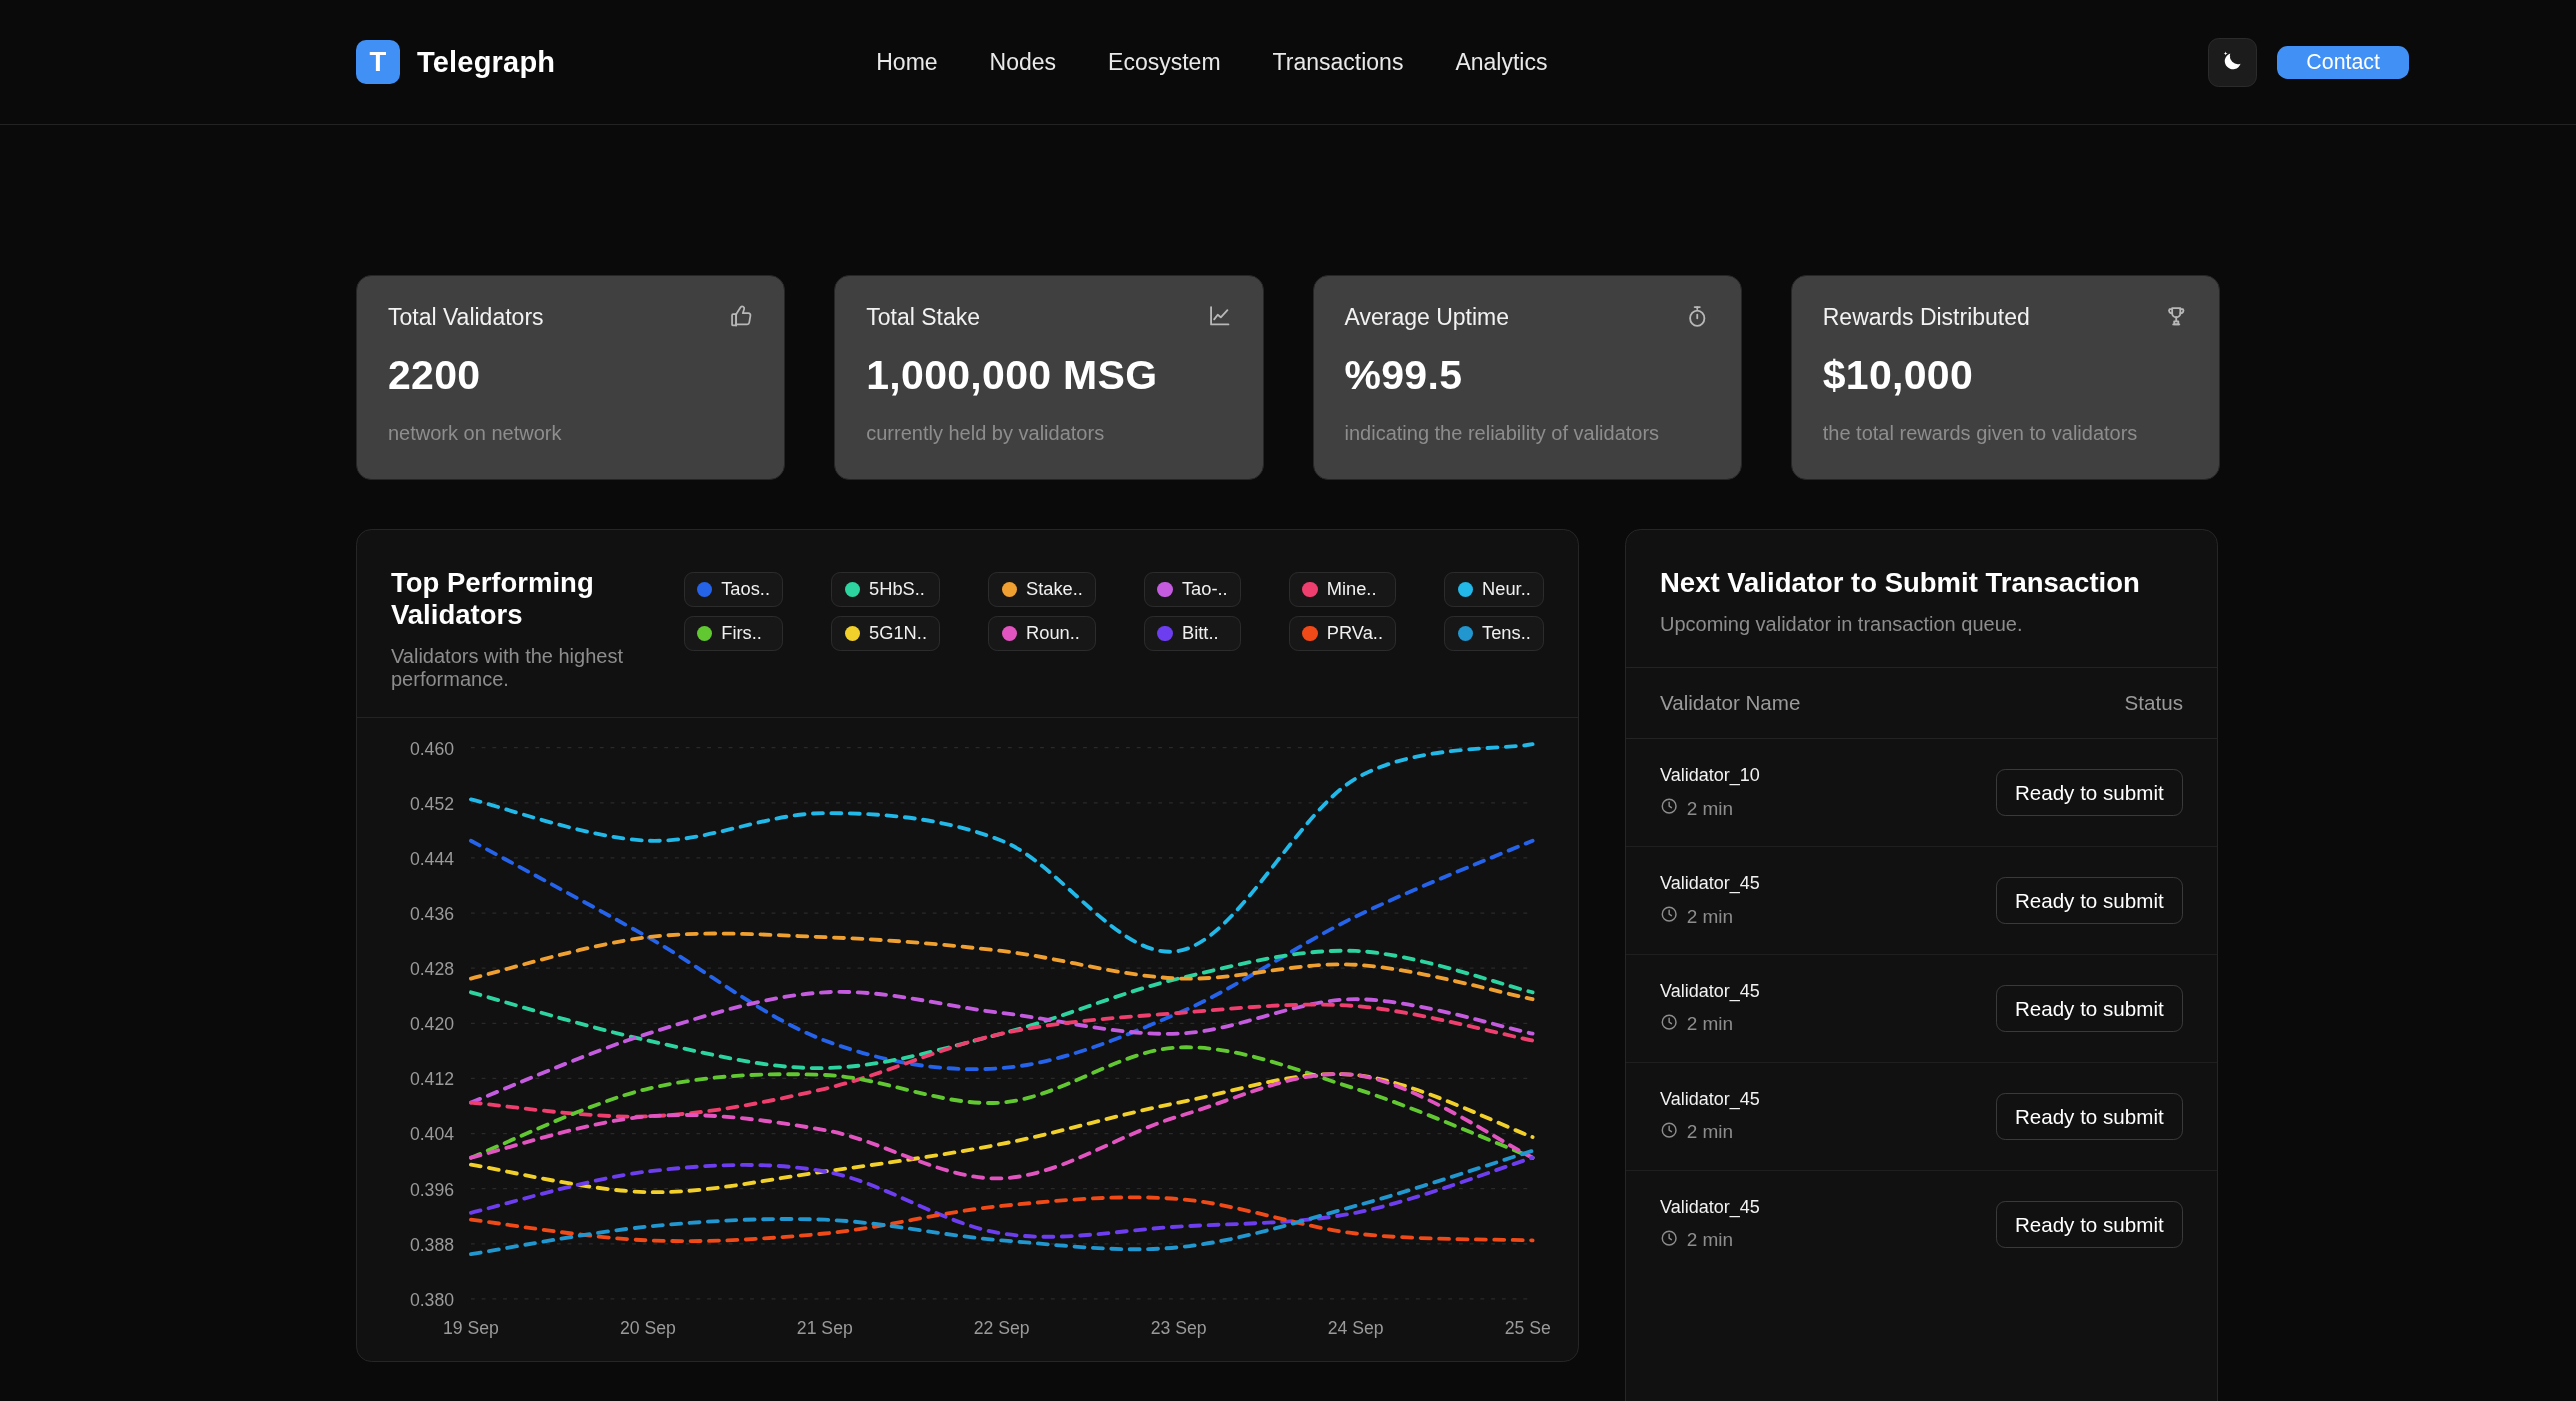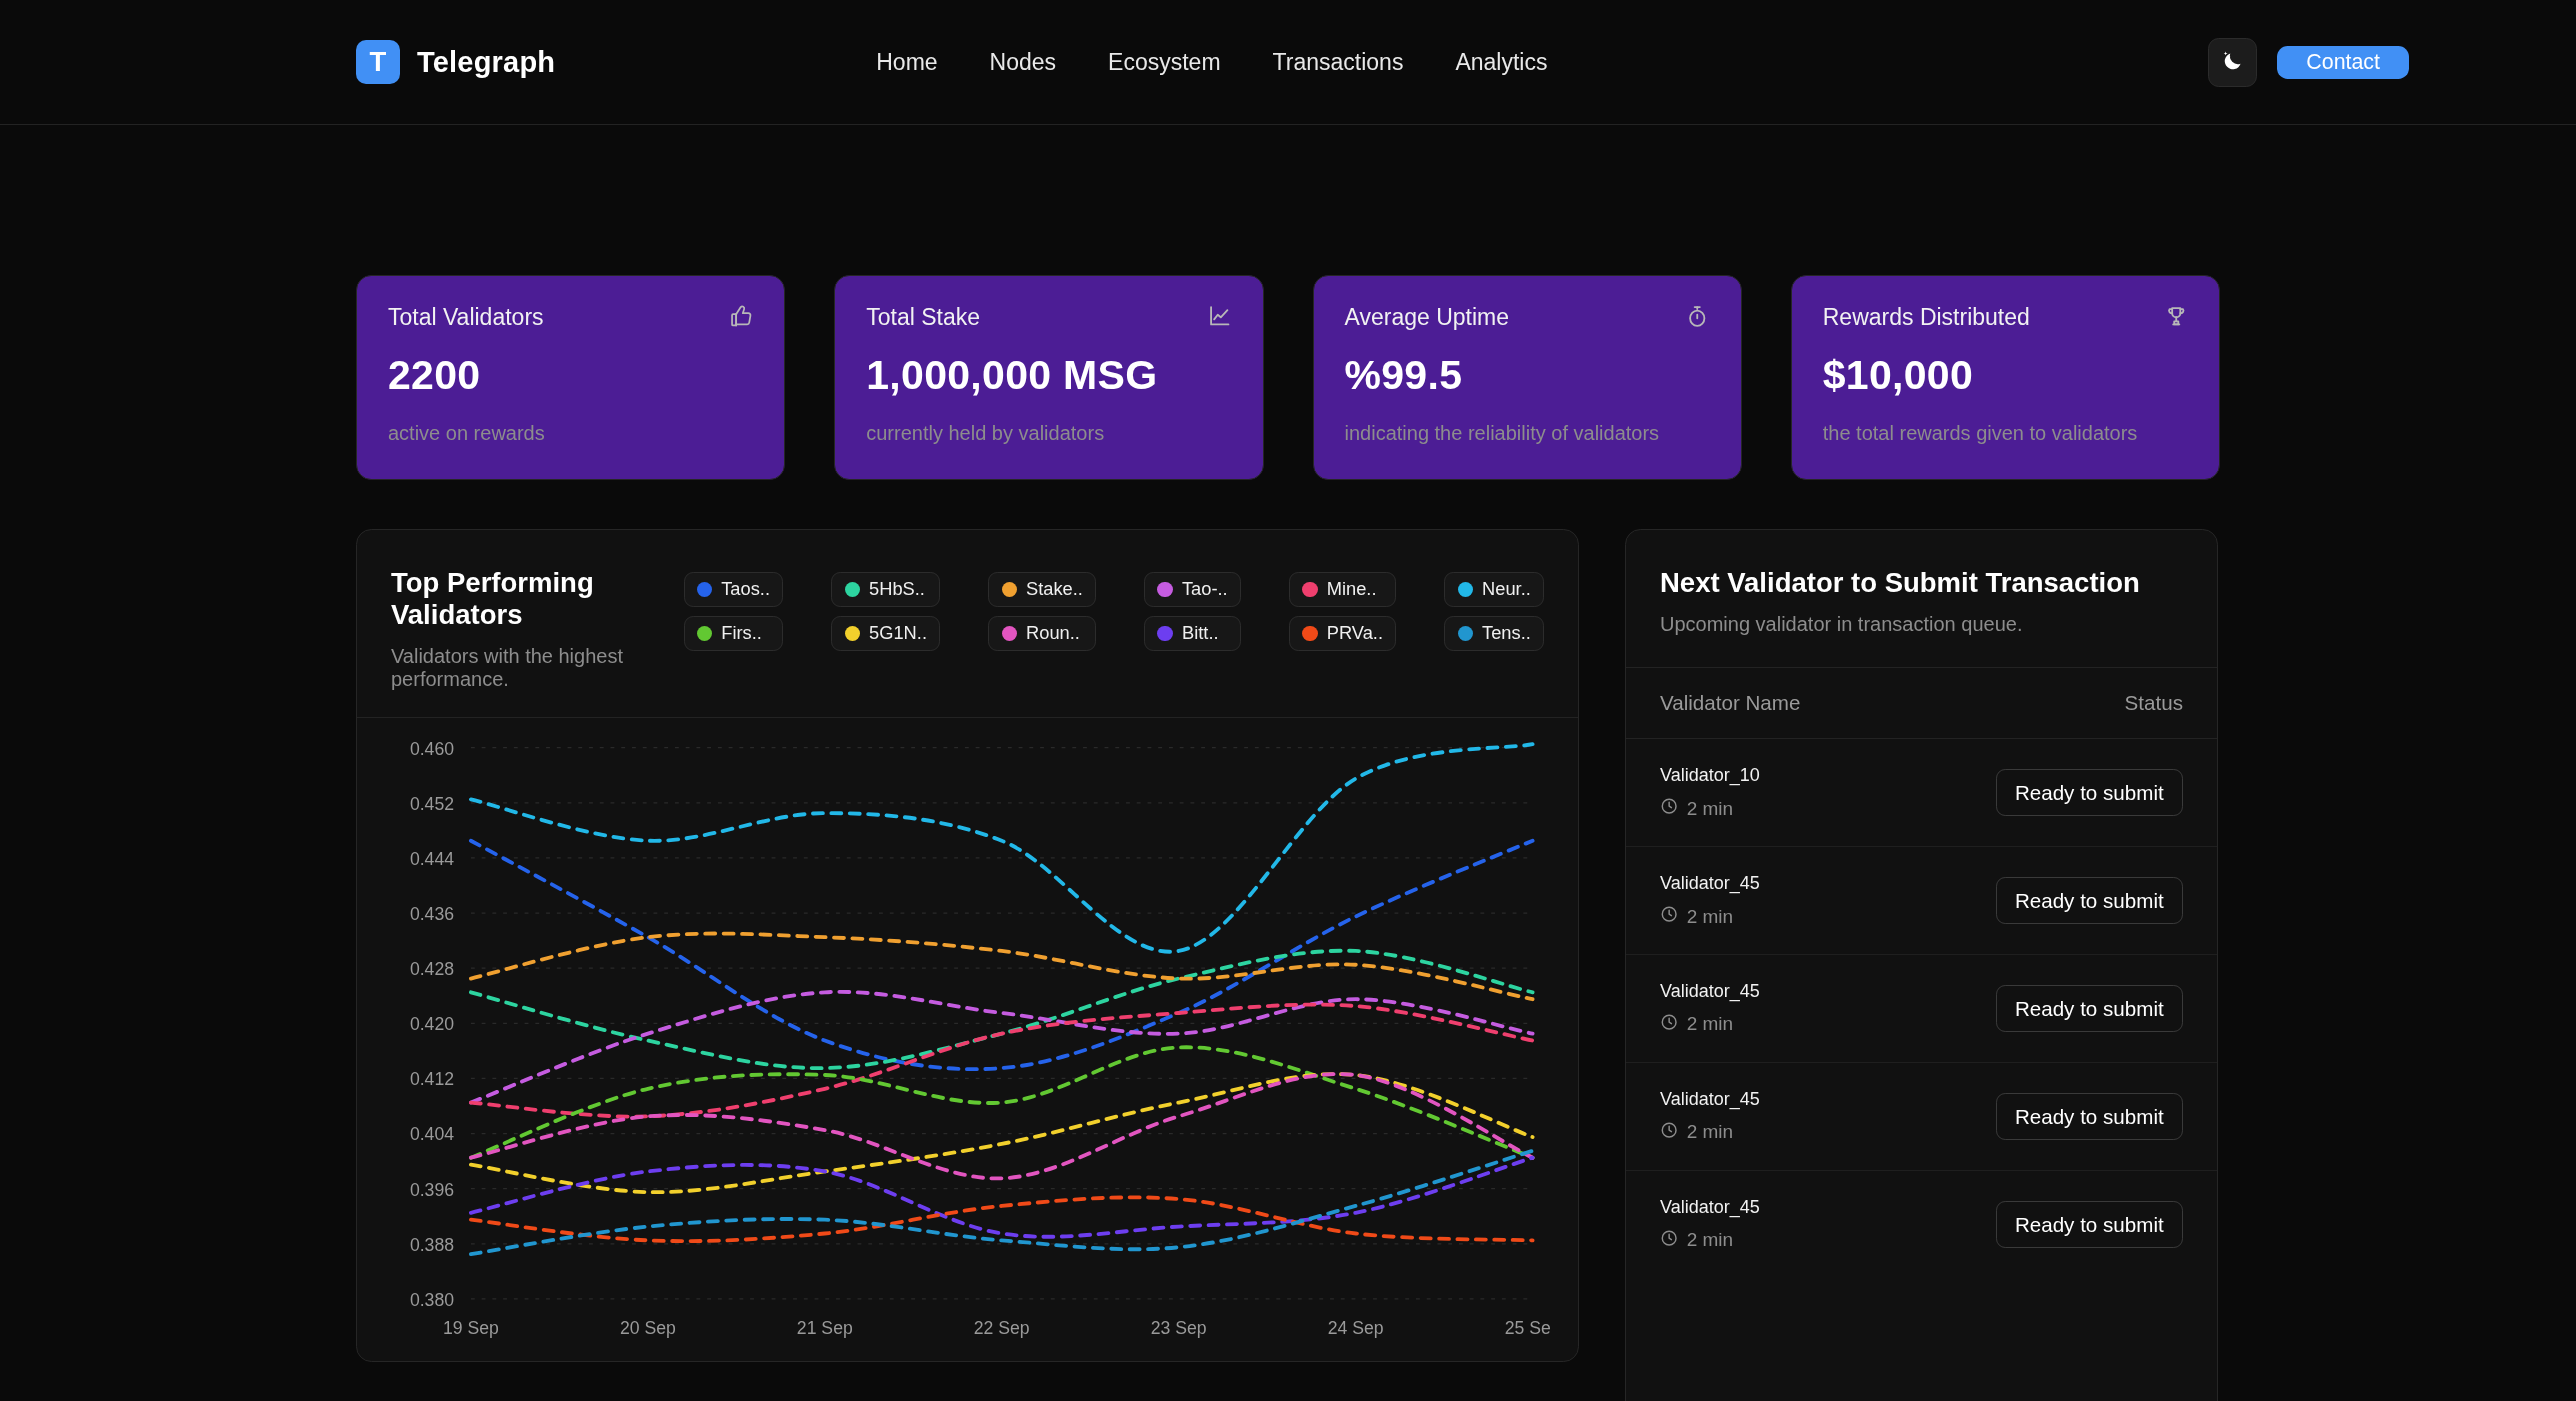--- a/index.html
+++ b/index.html
@@ -53,21 +53,21 @@
   }
 
   
   .page { padding: 0 356px; }
 
   .stats {
     display: grid; grid-template-columns: repeat(4, 1fr);
     gap: 49px; margin-top: 150px;
   }
   .stat-card {
-    background: #4c1d95; border: 1.5px solid #262626; border-radius: 15.3px;
+    background: #404040; border: 1.5px solid #262626; border-radius: 15.3px;
     padding: 27.5px 31px 34px 31px; min-height: 205px;
   }
   .stat-top { display: flex; align-items: flex-start; justify-content: space-between; }
   .stat-title { font-size: 23px; font-weight: 400; color: #f2f2f2; }
   .stat-icon { color: #b8b8b8; display: block; }
   .stat-value { font-size: 41px; font-weight: 700; margin-top: 21.4px; letter-spacing: 0.3px; }
   .stat-sub { font-size: 20px; color: #8d8d8d; margin-top: 23px; }
 
   .lower {
     display: grid; grid-template-columns: 1223px 593px;
@@ -168,21 +168,21 @@
       <div class="stat-card">
         <div class="stat-top">
           <div class="stat-title">Total Validators</div>
           <span class="stat-icon"><svg width="24.5" height="24.5" viewBox="0 0 24 24" fill="none" stroke="#b8b8b8" stroke-width="1.7" stroke-linecap="round" stroke-linejoin="round">
               <path d="M7 10v11"></path>
               <path d="M4 10h3v11H4a1 1 0 0 1-1-1v-9a1 1 0 0 1 1-1z"></path>
               <path d="M7 10l4.5-7a2 2 0 0 1 3.3 2.1L13.5 9H19a2 2 0 0 1 2 2.3l-1.2 7A2 2 0 0 1 17.8 20H7"></path>
             </svg></span>
         </div>
         <div class="stat-value">2200</div>
-        <div class="stat-sub">active on rewards</div>
+        <div class="stat-sub">network on network</div>
       </div>
       <div class="stat-card">
         <div class="stat-top">
           <div class="stat-title">Total Stake</div>
           <span class="stat-icon"><svg width="24.5" height="24.5" viewBox="0 0 24 24" fill="none" stroke="#b8b8b8" stroke-width="1.8" stroke-linecap="round" stroke-linejoin="round">
               <path d="M4 3v17h17"></path>
               <path d="M7 15l3.5-4.5 3 2.5L20 6"></path>
             </svg></span>
         </div>
         <div class="stat-value">1,000,000 MSG</div>

